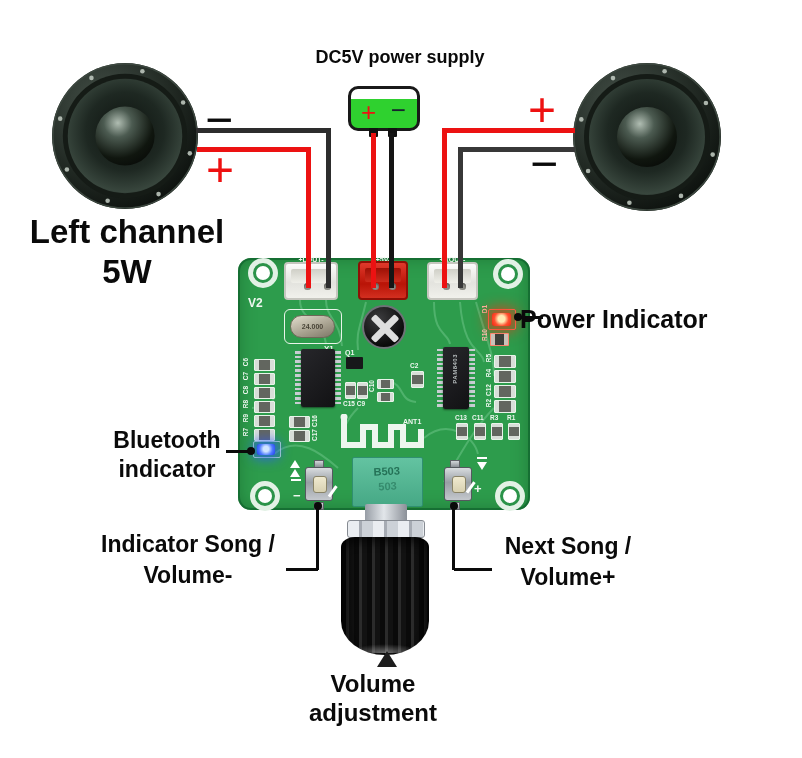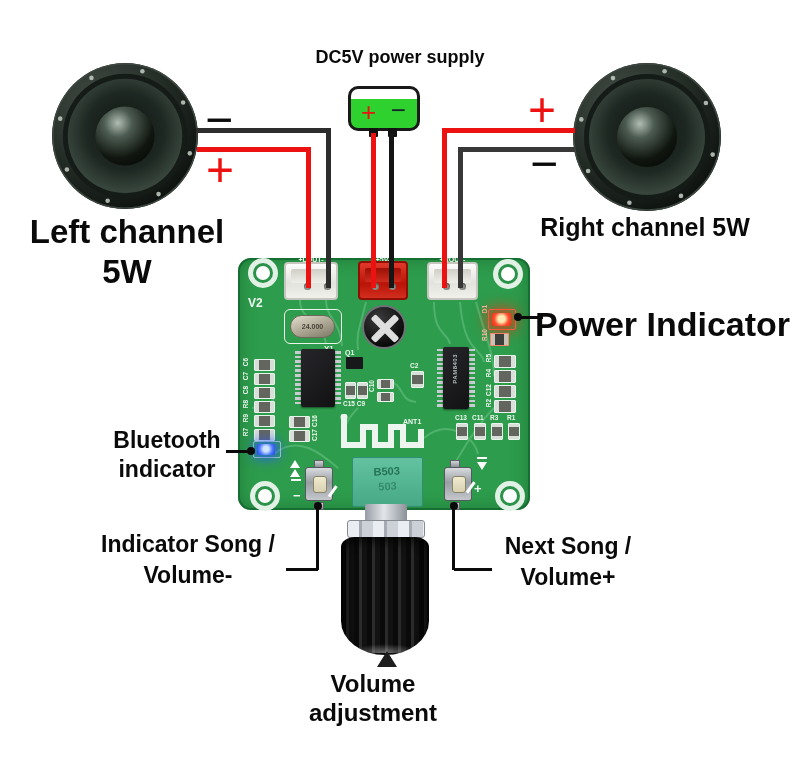--- a/index.html
+++ b/index.html
@@ -320,23 +320,22 @@
   <div class="lead" style="left:286px;top:568px;width:32px;height:3px"></div>
 
   <div class="dot" style="left:450px;top:502px;width:8px;height:8px"></div>
   <div class="lead" style="left:452px;top:508px;width:3px;height:62px"></div>
   <div class="lead" style="left:454px;top:568px;width:38px;height:3px"></div>
 
   <div class="lbl" style="left:240px;top:47px;width:320px;font-size:18px">DC5V power supply</div>
 
   <div class="lbl" style="left:22px;top:212px;width:210px;font-size:33px">Left channel 5W</div>
 
-  <div class="lbl" style="left:535px;top:212px;width:220px;font-size:25px">Right channel 5W</div>
-
-  <div class="lbl" style="left:535px;top:304px;font-size:34px;white-space:nowrap;text-align:center">Power Indicator</div>
+
+  <div class="lbl" style="left:520px;top:304px;font-size:25px;white-space:nowrap;text-align:center">Power Indicator</div>
 
   <div class="lbl" style="left:97px;top:426px;width:140px;font-size:23px;line-height:29px">
     <span style="display:block">Bluetooth</span>
     <span style="display:block">indicator</span>
   </div>
 
   <div class="lbl" style="left:88px;top:529px;width:200px;font-size:23px;line-height:31px">
     <span style="display:block">Indicator Song /</span>
     <span style="display:block">Volume-</span>
   </div>

